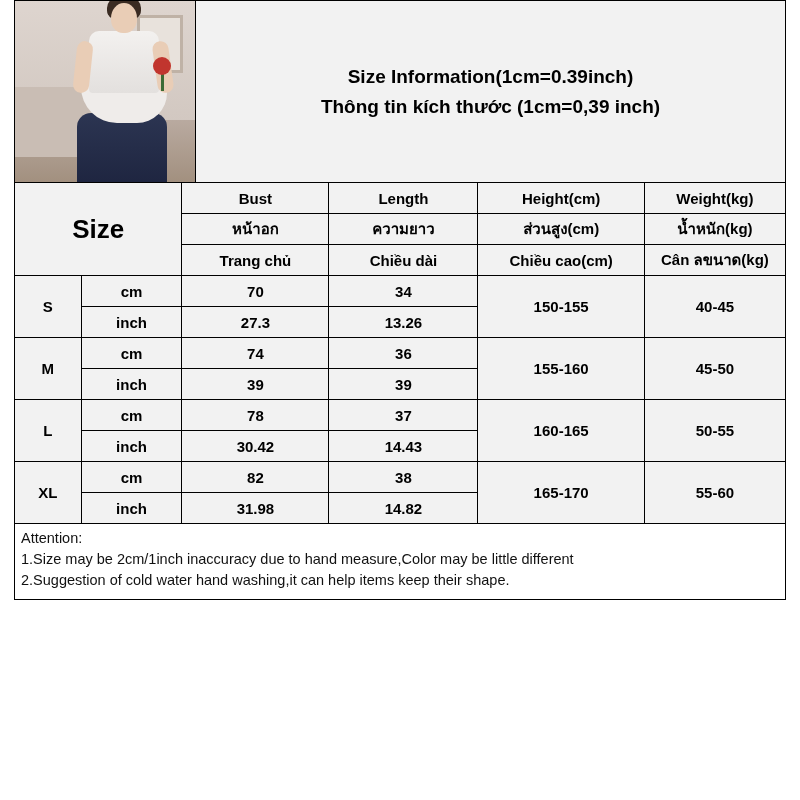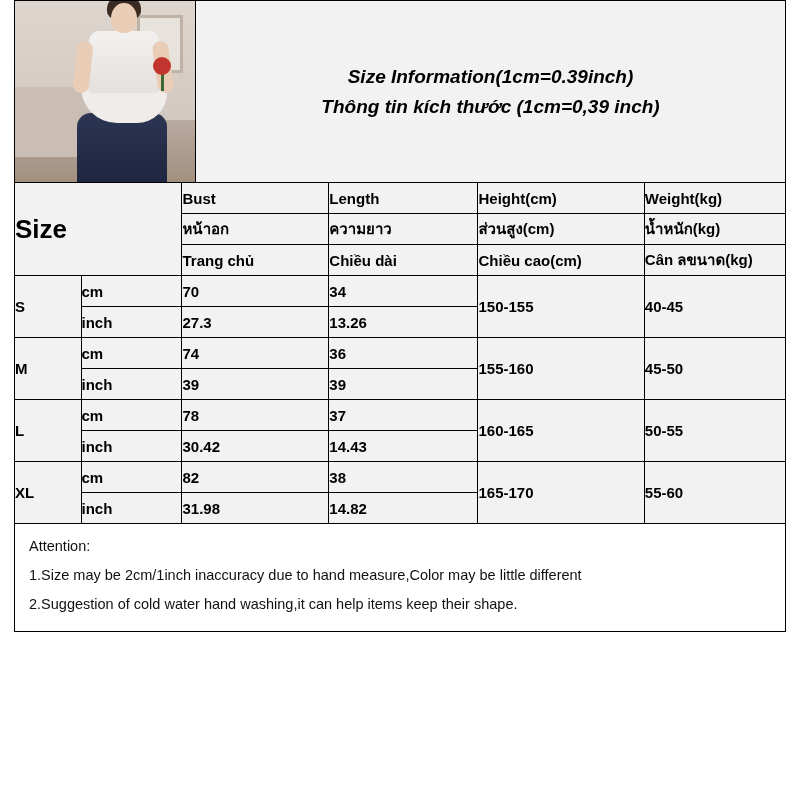--- a/index.html
+++ b/index.html
@@ -25,21 +25,20 @@
   
   .banner {
     display: flex;
     align-items: stretch;
     border: 1px solid #000;
     border-bottom: none;
     height: 182px;
     box-sizing: border-box;
     background: #f2f2f2;
     margin: 0 14px 0 14px;
-    font-style: italic;
   }
   .photo-cell {
     width: 180px;
     flex: 0 0 180px;
     border-right: 1px solid #000;
     position: relative;
     overflow: hidden;
     background: #cfc6c0;
   }
   .photo {
@@ -149,21 +148,21 @@
   
   table.size-table {
     border-collapse: collapse;
     width: calc(800px - 28px);
     margin: 0 14px;
     table-layout: fixed;
     background: #f2f2f2;
   }
   table.size-table td, table.size-table th {
     border: 1px solid #000;
-    text-align: left;
+    text-align: center;
     vertical-align: middle;
     font-size: 15px;
     font-weight: bold;
     padding: 0;
     height: 30px;
     background: #f2f2f2;
   }
   .col-size   { width: 58px; }
   .col-unit   { width: 88px; }
   .col-bust   { width: 128px; }
@@ -187,21 +186,21 @@
   .attention {
     margin: 0 14px;
     border: 1px solid #000;
     border-top: none;
     background: #ffffff;
     padding: 4px 6px 8px 6px;
     box-sizing: border-box;
     width: calc(800px - 28px);
   }
   .attention p {
-    margin: 8px;
+    margin: 0;
     font-size: 14.5px;
     line-height: 21px;
     color: #111;
   }
   .attn-title { font-size: 14.5px; }
 
   .bottom-pad { height: 60px; }
 </style>
 </head>
 <body>

